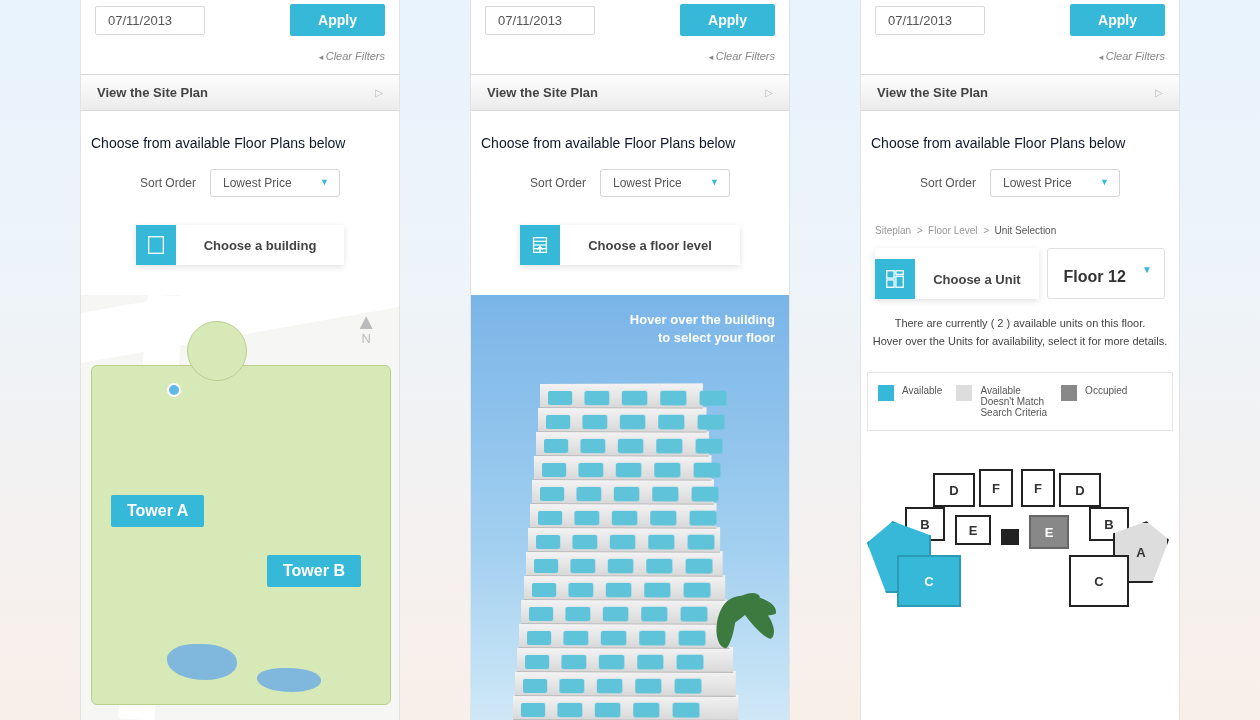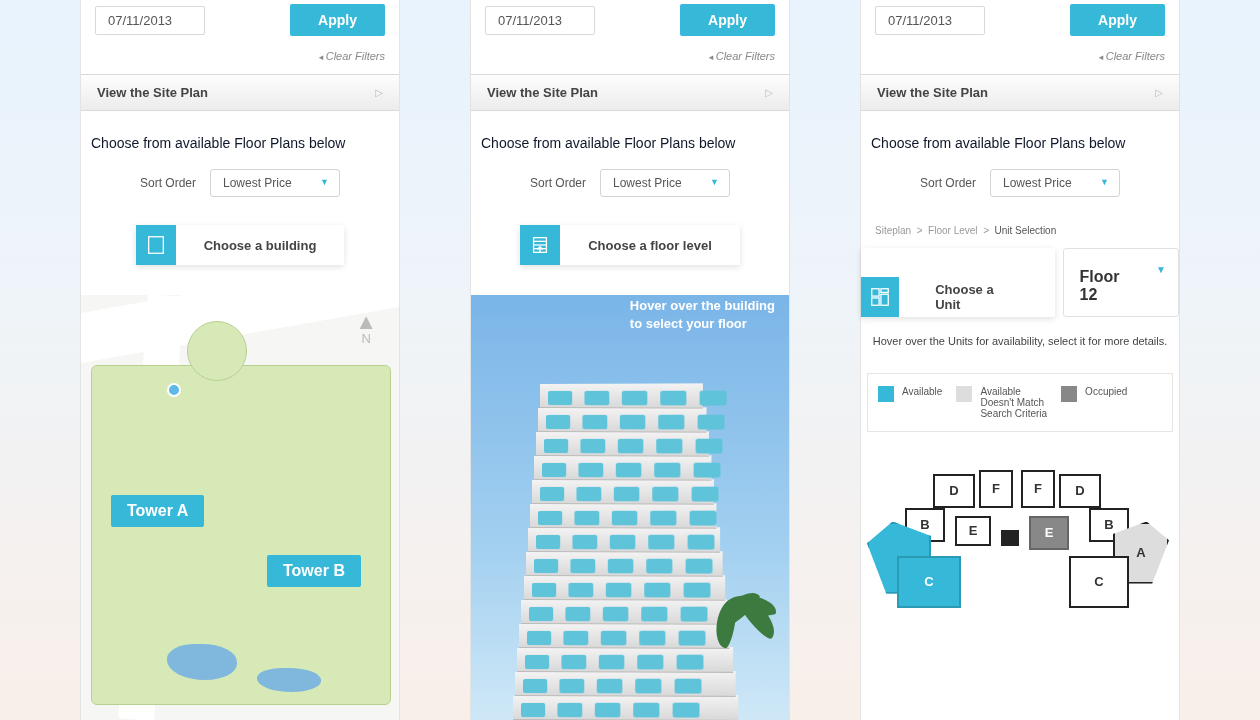--- a/index.html
+++ b/index.html
@@ -38,21 +38,21 @@
 .siteplan{background:#f6f6f4;position:relative;height:100%}
 .road{position:absolute;background:#fff}
 .green{position:absolute;background:#d8e9b8;border:1px solid #b8cf90;border-radius:6px}
 .tower-tag{position:absolute;background:#36b8d8;color:#fff;font-weight:700;font-size:16px;padding:7px 16px;border-radius:2px;cursor:pointer}
 .compass{position:absolute;top:18px;right:22px;color:#bbb;font-size:13px;text-align:center}
 .compass .arr{font-size:22px;line-height:.8}
 .pond{position:absolute;background:#7fb8dc;border-radius:40% 50% 45% 55%}
 .dot{position:absolute;width:14px;height:14px;border-radius:50%;background:#5fb9e5;border:2px solid #fff}
 
 .building{background:linear-gradient(180deg,#7ab5e8 0%,#a3d0f0 60%,#cfe8f7 100%);position:relative;height:100%}
-.hover-text{position:absolute;top:2px;right:14px;color:#fff;font-weight:700;font-size:13px;text-align:left;line-height:1.4}
+.hover-text{position:absolute;top:16px;right:14px;color:#fff;font-weight:700;font-size:13px;text-align:right;line-height:1.4}
 .tower{position:absolute;left:42px;bottom:0;width:210px;height:340px}
 .floor{position:absolute;width:100%;height:24px;background:linear-gradient(180deg,#f3f3f3,#d9d9d9);border-bottom:1px solid #bcbcbc;transform:perspective(300px) rotateY(-6deg);transform-origin:left}
 .balc{position:absolute;width:24px;height:14px;background:#5fc3da;bottom:2px;border-radius:2px}
 .palm{position:absolute;bottom:0;right:6px;width:90px;height:130px}
 .palm-leaf{position:absolute;width:50px;height:18px;background:#3d7a3f;border-radius:50% 50% 50% 50%/70% 70% 30% 30%}
 
 .floorplate{position:relative;height:230px;margin-top:24px}
 .unit{position:absolute;border:2px solid #222;display:flex;align-items:center;justify-content:center;font-weight:700;font-size:13px;color:#333;cursor:pointer;background:#fff}
 .u-avail{background:#36b8d8;color:#fff;border-color:#2a9ab5}
 .u-occ{background:#888;color:#fff;border-color:#666}
@@ -277,25 +277,26 @@
   <div class="unit-row">
     <div class="pick-card" style="margin:0">
       <div class="pick-icon">
         <svg viewBox="0 0 24 24" fill="#fff">
             <rect x="3" y="3" width="8" height="8"></rect>
             <rect x="13" y="3" width="8" height="4"></rect>
             <rect x="13" y="9" width="8" height="12"></rect>
             <rect x="3" y="13" width="8" height="8"></rect>
           </svg>
       </div>
-      <div class="pick-label" style="padding:0 36px">Choose a Unit</div>
+      <div class="pick-label" style="padding:0 18px">Choose a Unit</div>
     </div>
     <div class="floor-select">Floor 12</div>
   </div>
   <div class="avail-text">
+    <div>There are currently  ( 2 ) available units on this floor.</div>
       <div>Hover over the Units for availability, select it for more details.</div>
   </div>
   <div class="legend">
     <div class="legend-item">
         <div class="swatch sw-avail"></div>
         <span>Available</span>
       </div>
     <div class="legend-item">
         <div class="swatch sw-partial"></div>
         <span style="white-space:pre-line">Available

